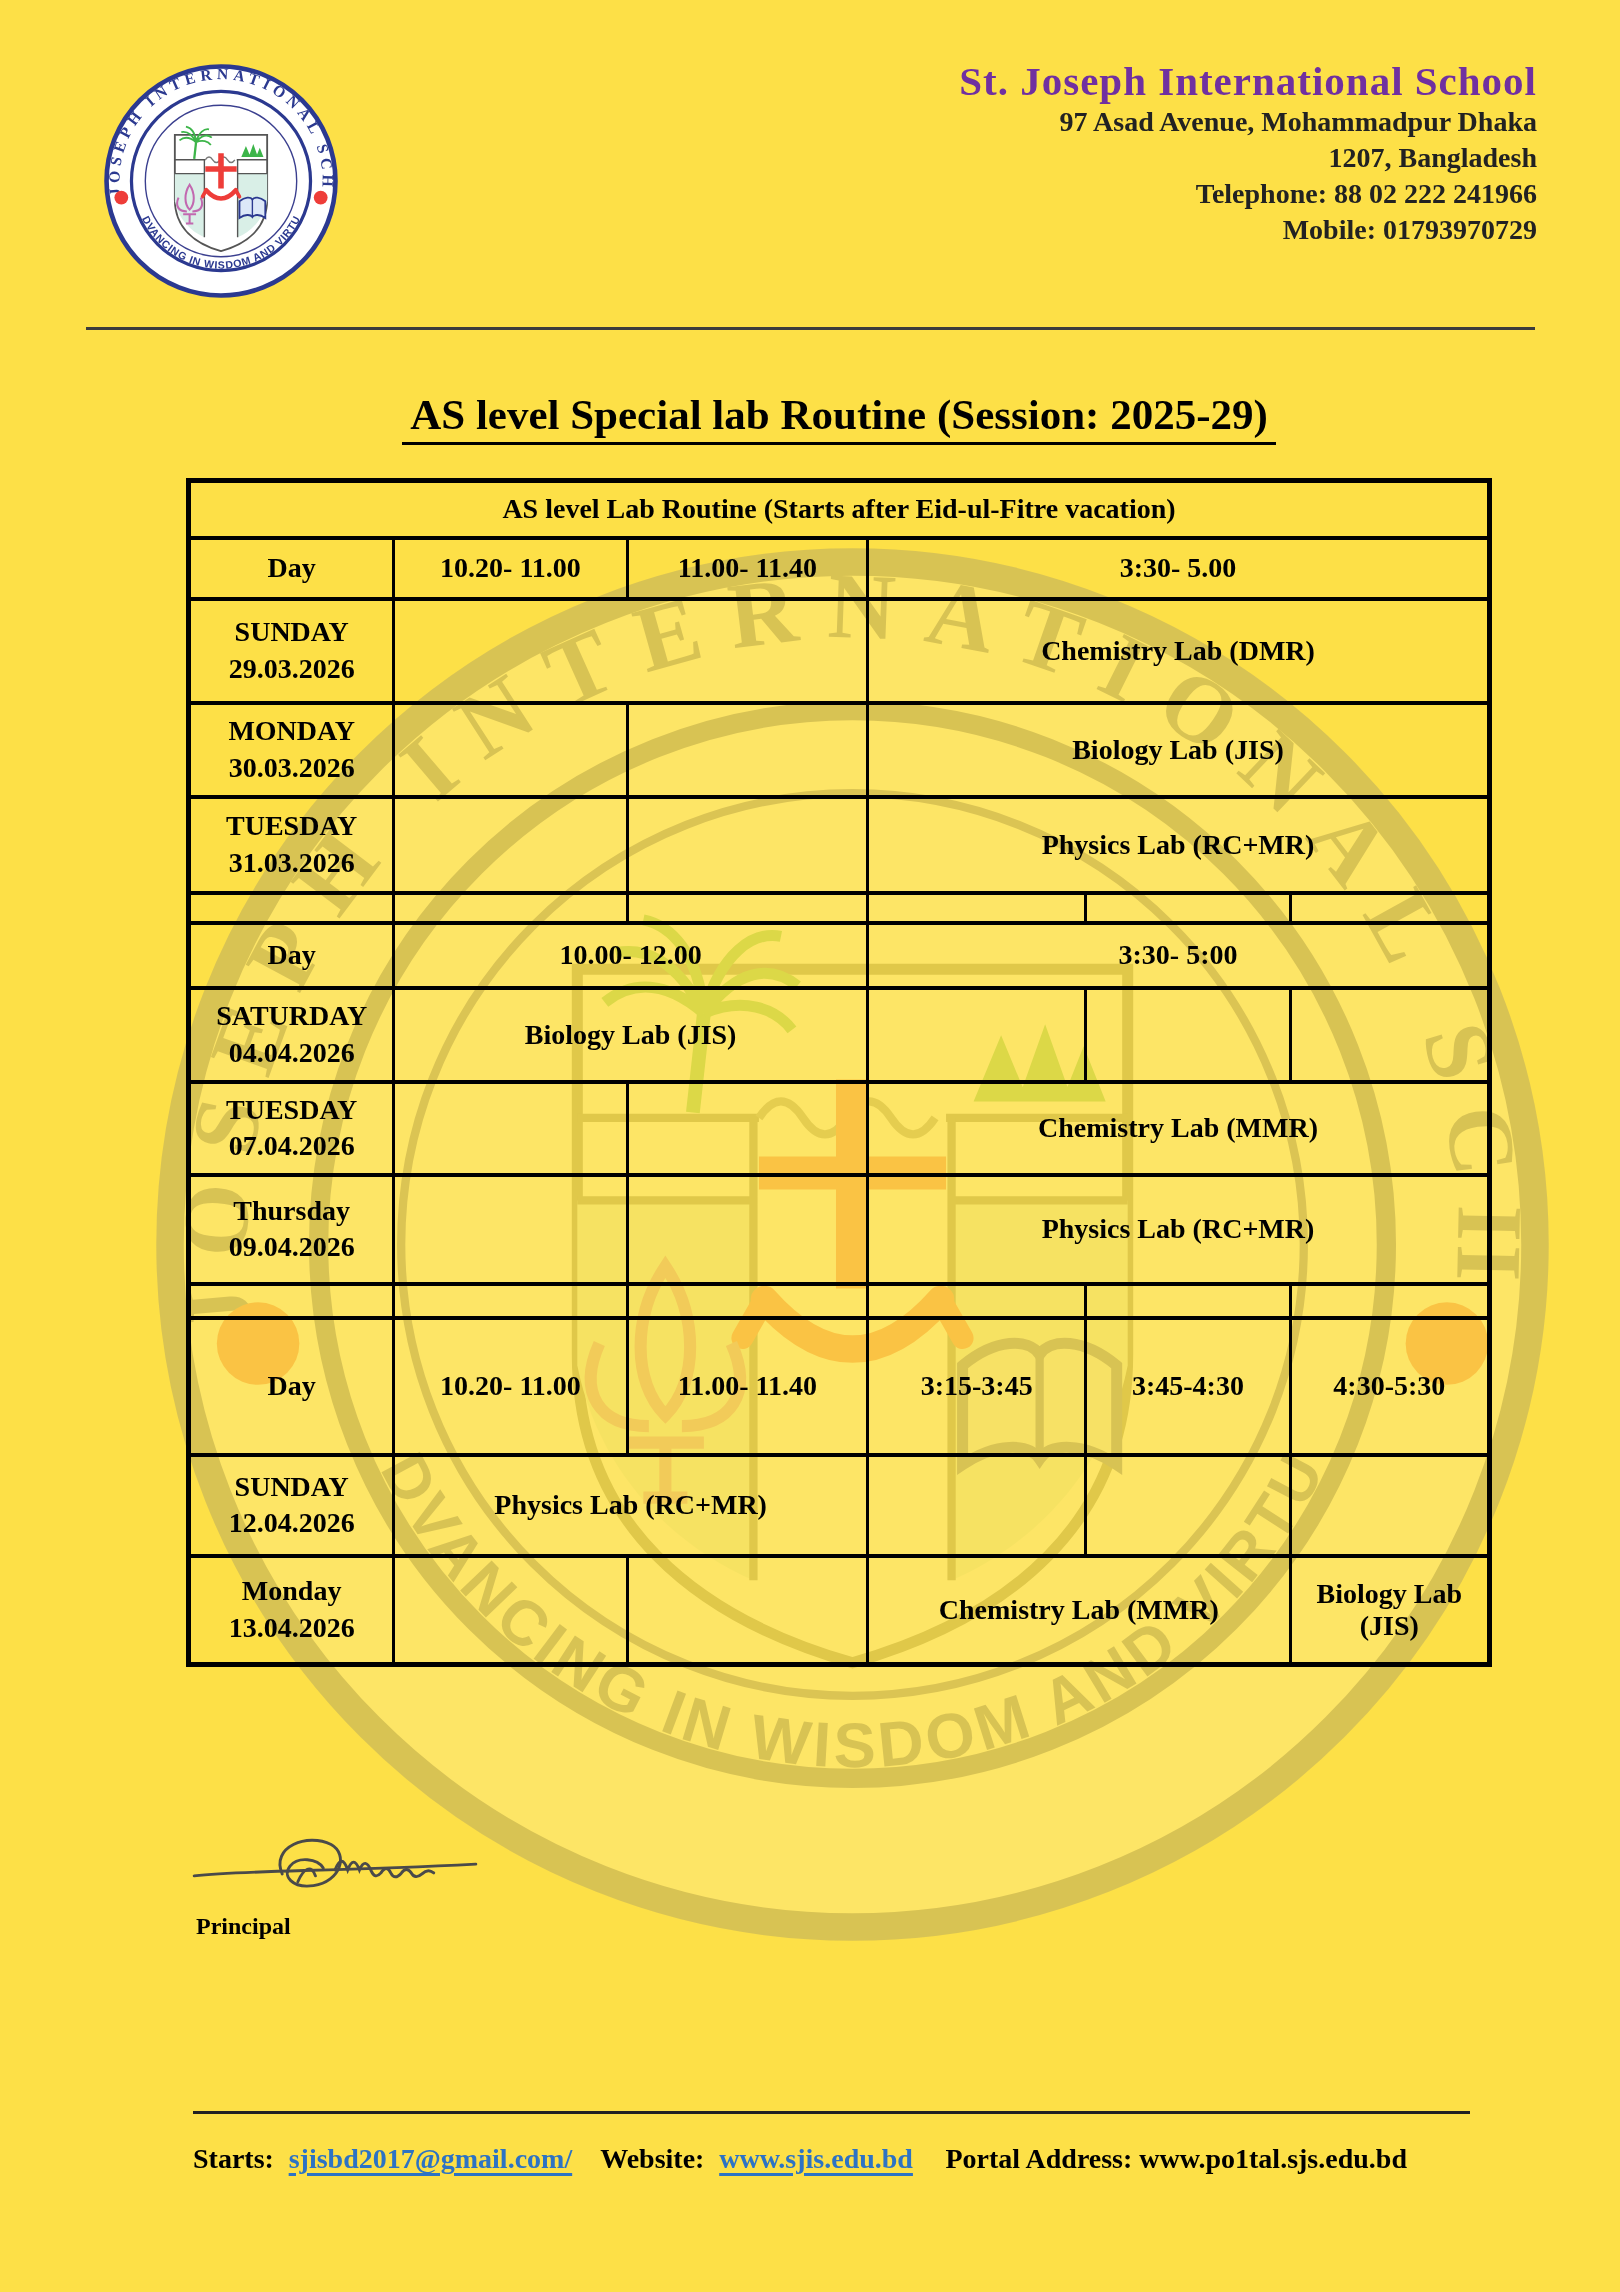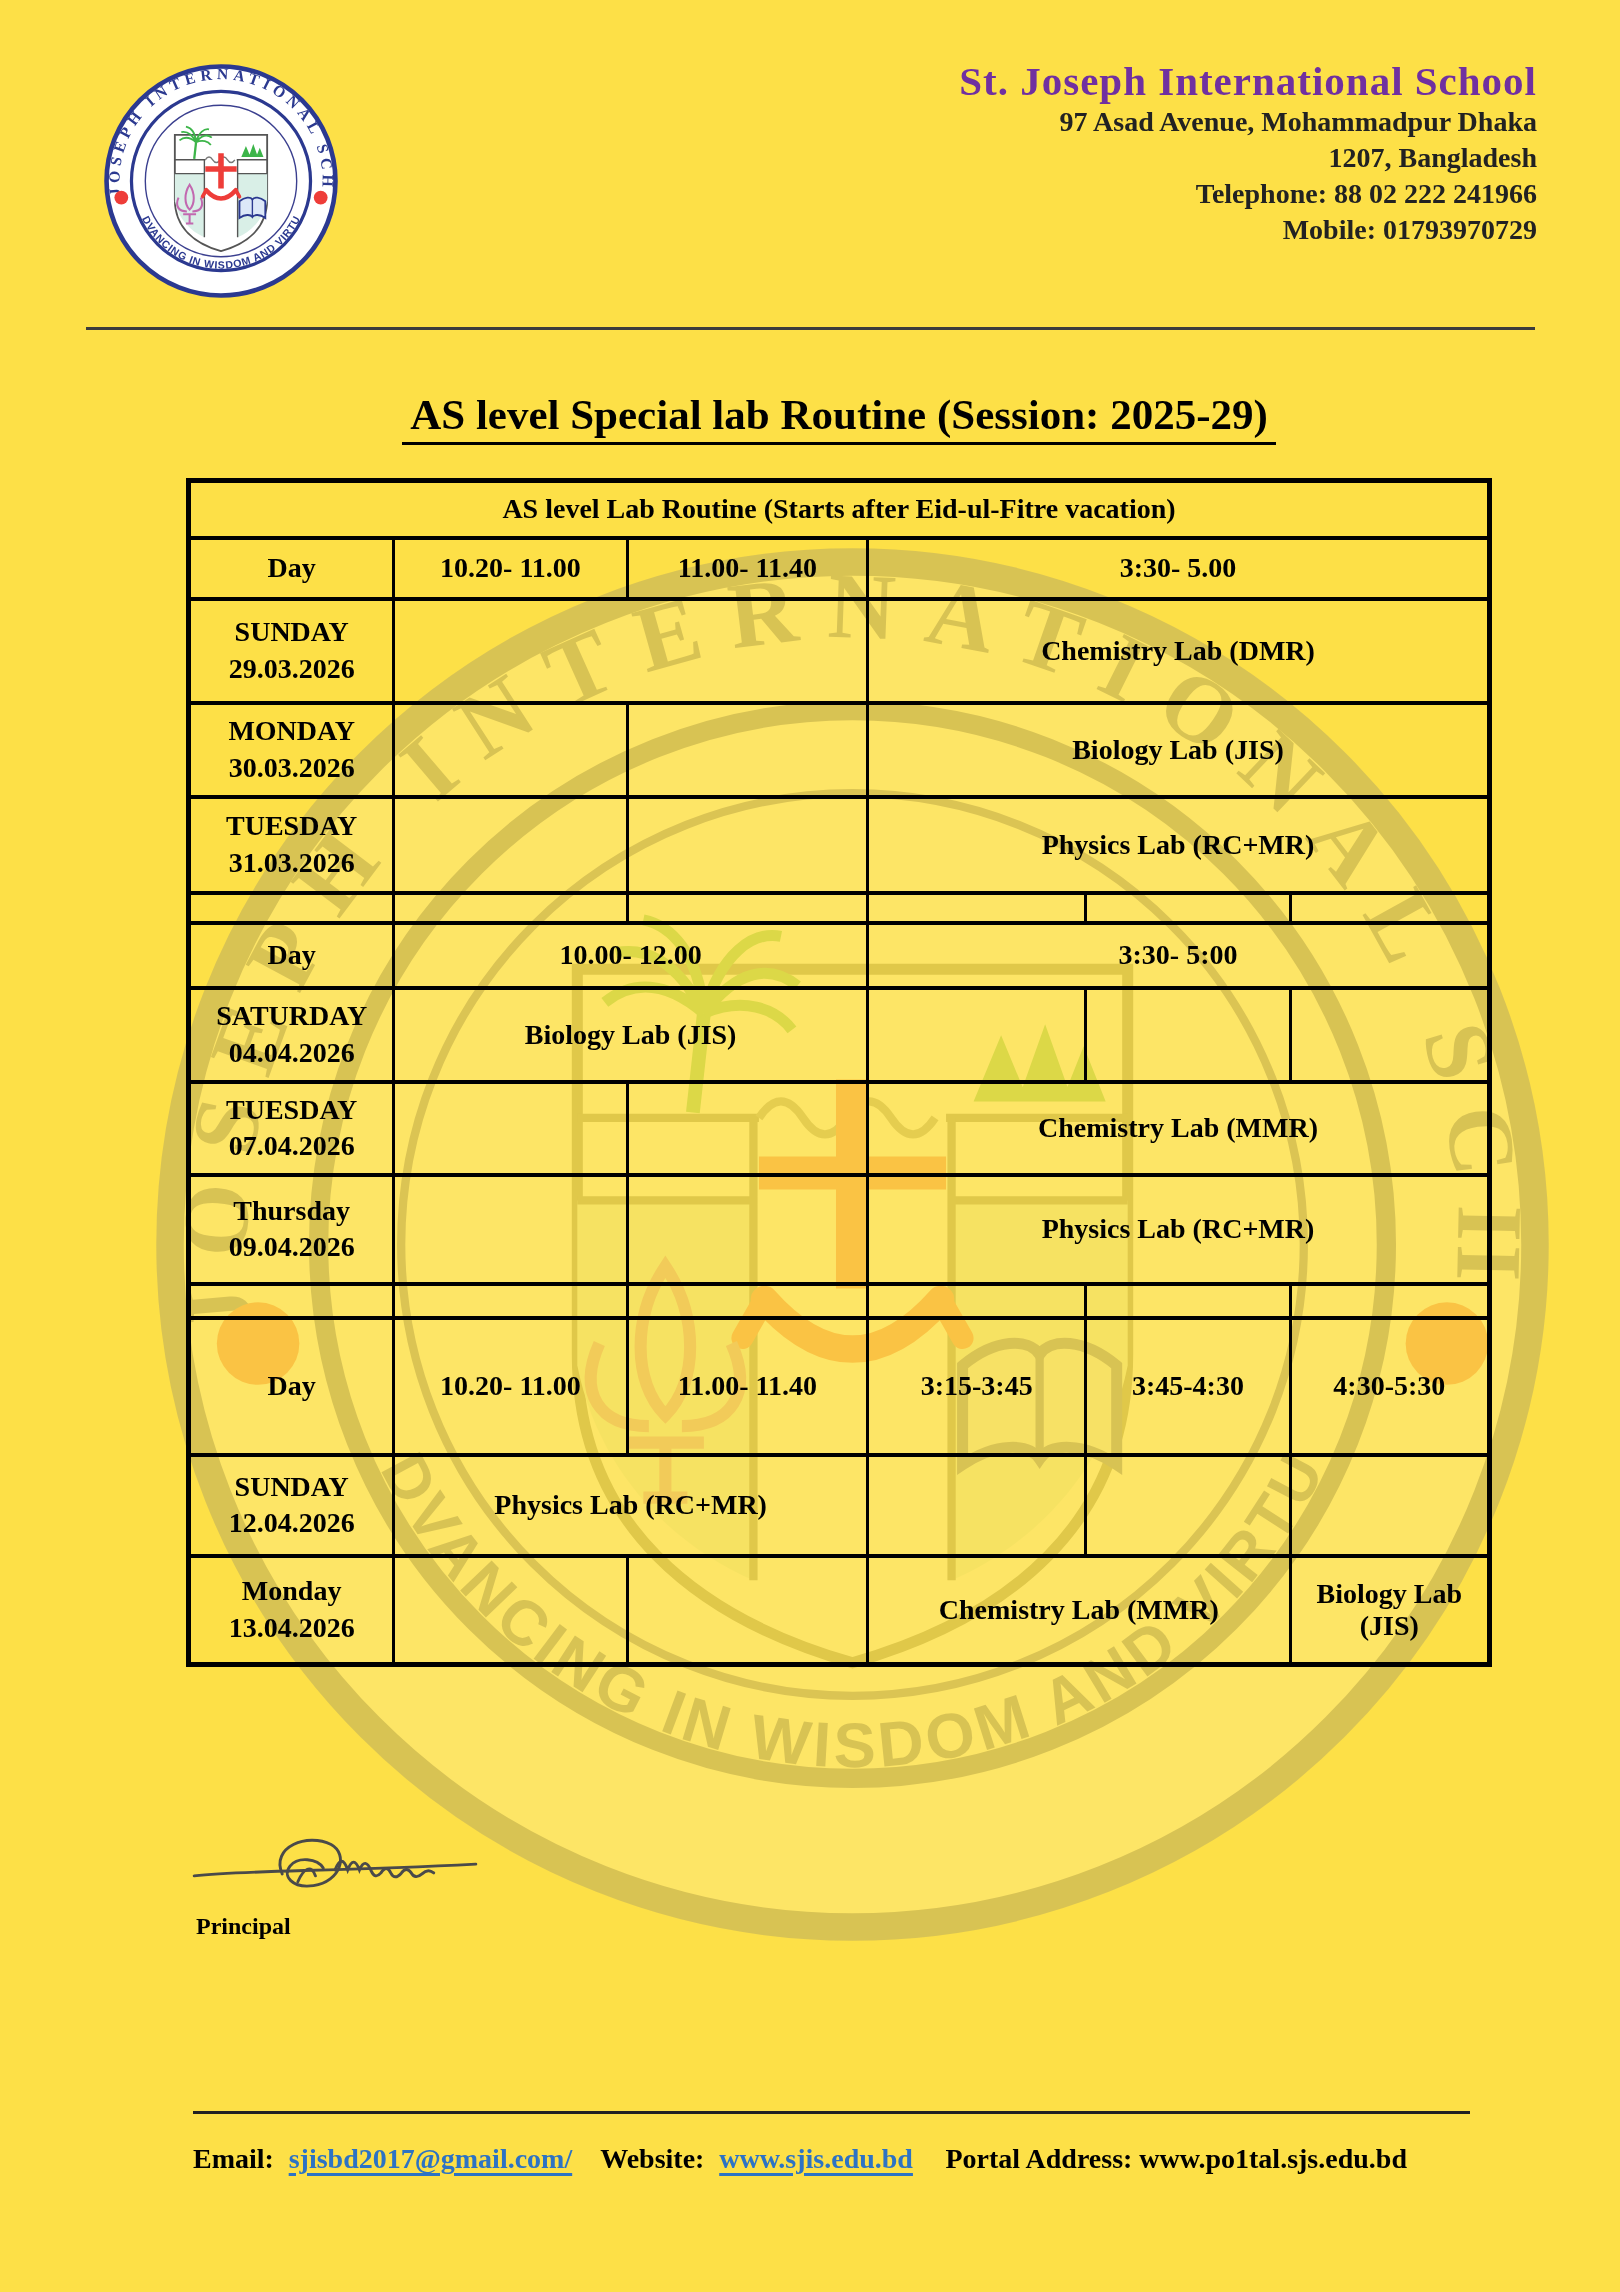--- a/index.html
+++ b/index.html
@@ -244,21 +244,21 @@
         <path d="M6 52 C60 46 140 48 294 40"></path>
         <path d="M96 50 C84 22 122 8 146 20 C164 30 156 58 128 62 C106 65 96 52 104 42 C112 32 132 34 138 44"></path>
         <path d="M112 58 C118 44 126 40 130 52"></path>
         <path d="M150 46 q7 -18 13 0 q6 -16 12 0 q6 -14 12 1 q4 9 10 2 q6 -9 10 0 q4 8 11 0 q5 -7 10 0 q4 7 11 1 q6 -6 12 -1"></path>
       </g>
     </svg>
     <div class="principal">Principal</div>
 
     <div class="foot-rule"></div>
     <div class="footer">
-      <span class="lbl">Email:</span>
+      <span class="lbl">Starts:</span>
       <a class="gap1" href="#">sjisbd2017@gmail.com/</a>
       <span class="lbl gap2">Website:</span>
       <a class="gap1" href="#">www.sjis.edu.bd</a>
       <span class="lbl gap3">Portal Address: www.po1tal.sjs.edu.bd</span>
     </div>
 
   </div>
 </div>
 
 

